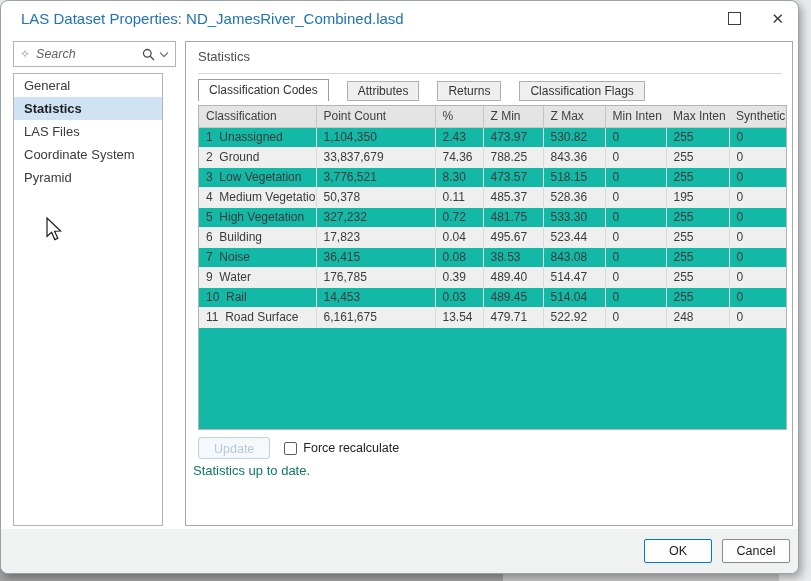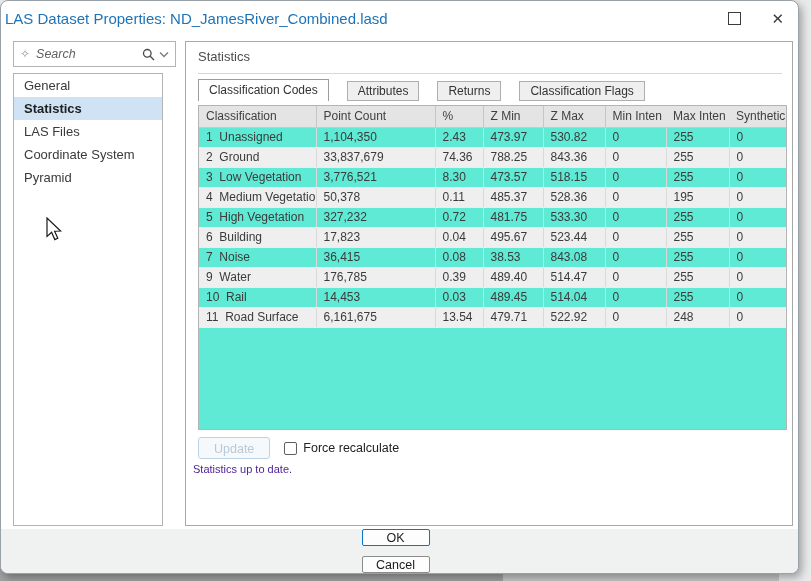--- a/index.html
+++ b/index.html
@@ -9,21 +9,21 @@
   
   .bg-right { position:absolute; right:0; top:0; width:16px; height:581px; background:#e9eaeb; }
   .bg-bottom { position:absolute; left:0; bottom:0; width:811px; height:18px;
     background:linear-gradient(90deg,#a2a2a2 0 62%,#c9c9c9 62% 96%,#e9eaeb 96%); }
 
   
   .dialog { position:absolute; left:0; top:0; width:799px; height:574px; background:#fff;
     border:1px solid #98a0a8; border-radius:8px; box-shadow:3px 4px 9px rgba(0,0,0,.32); }
 
   .titlebar { position:absolute; left:0; top:0; right:0; height:35px; display:flex; align-items:center; }
-  .title { margin-left:4px; font-size:15px; color:var(--title_text,#1e73b8); }
+  .title { margin-left:20px; font-size:15px; color:var(--title_text,#1e73b8); }
   .win-controls { margin-left:auto; display:flex; align-items:center; gap:30px; margin-right:14px; }
   .max-btn { width:13px; height:13px; border:1px solid #3c3c3c; display:inline-block; }
   .close-btn { font-size:15px; color:#3c3c3c; line-height:1; cursor:default; }
 
   
   .sidebar-panel { position:absolute; left:12px; top:40px; width:163px; height:485px; }
   .searchbox { position:absolute; left:0; top:0; width:163px; height:26px; border:1px solid #b3b3b3;
     background:#fff; display:flex; align-items:center; padding:0 6px; }
   .sparkle { color:#9aa0a6; font-size:12px; margin-right:6px; }
   .searchbox input { border:none; outline:none; flex:1; min-width:0; font-size:12.5px;
@@ -40,46 +40,46 @@
   .content-panel { position:absolute; left:184px; top:40px; width:608px; height:485px;
     border:1px solid #a8a8a8; background:#fff; }
   .content-heading { position:absolute; left:12px; top:7px; font-size:13px; color:#4c4c4c; }
   .content-rule { position:absolute; left:12px; top:31px; width:584px; border-top:1px solid #d6d6d6; }
   .tab-strip { position:absolute; left:12px; top:37px; display:flex; align-items:flex-end; gap:18px; }
   .tab { height:20px; line-height:19px; padding:0 10px; font-size:12px; color:#333;
     background:#efefef; border:1px solid #aeaeae; cursor:default; white-space:nowrap; }
   .tab.active { height:22px; line-height:21px; background:#fff; border:1px solid #9c9c9c; border-bottom:none; }
 
   .table-wrap { position:absolute; left:12px; top:63px; width:589px; height:325px;
-    border:1px solid #b4b4b4; background:#5eead4; overflow:hidden; }
+    border:1px solid #b4b4b4; background:#14b8a6; overflow:hidden; }
   table.stats { border-collapse:collapse; table-layout:fixed; width:588px; font-size:12px; color:#3b3b3b; }
   table.stats col:nth-child(1){width:117px} table.stats col:nth-child(2){width:119px}
   table.stats col:nth-child(3){width:48px}  table.stats col:nth-child(4){width:60px}
   table.stats col:nth-child(5){width:62px}  table.stats col:nth-child(6){width:61px}
   table.stats col:nth-child(7){width:63px}  table.stats col:nth-child(8){width:58px}
   table.stats th { height:21px; background:var(--header_bg,#e4e4e4); font-weight:normal; text-align:left;
     padding:0 4px 0 7px; border-bottom:1px solid #c9c9c9; color:#3f3f3f; white-space:nowrap; overflow:hidden; }
   table.stats th:nth-child(-n+5) { border-right:1px solid #c6c6c6; }
   table.stats td { height:20px; padding:0 4px 0 7px; border-bottom:1px solid #ececec;
     white-space:pre; overflow:hidden; }
   table.stats td:not(:last-child) { border-right:1px solid #d9d9d9; }
   table.stats tbody tr:nth-child(even) { background:var(--row_alt_bg,#efefef); }
 
   .update-row { position:absolute; left:12px; top:395px; display:flex; align-items:center; }
   .update-btn { height:22px; padding:4px 15px; font-size:12.5px; font-family:"Liberation Sans",sans-serif;
     color:#b6c9d8; background:#f6f9fc; border:1px solid #bdd3e5; border-radius:3px; }
   .cb { width:13px; height:13px; border:1px solid #5f5f5f; border-radius:2px; background:#fff;
     display:inline-block; margin-left:14px; }
   .cb-label { font-size:12.5px; color:#222; margin-left:6px; }
-  .status-text { position:absolute; left:7px; top:421px; font-size:11px; color:#4c1d95; }
+  .status-text { position:absolute; left:7px; top:421px; font-size:13px; color:#0f766e; }
 
   
   .footer { position:absolute; left:0; bottom:0; right:0; height:44px; background:var(--footer_bg,#f0f1f1);
     border-radius:0 0 7px 7px; display:flex; align-items:center; justify-content:flex-end; gap:10px;
-    padding-right:8px;flex-direction:column; }
+    padding-right:8px; }
   .btn { height:24px; width:68px; font-size:12.5px; font-family:"Liberation Sans",sans-serif;
     background:#fdfdfd; border-radius:2px; color:#1b1b1b; }
   .btn.ok { border:1px solid var(--ok_border,#0078d4); }
   .btn.cancel { border:1px solid #8b8b8b; }
 </style>
 </head>
 <body>
 
 <div class="bg-right">
   

